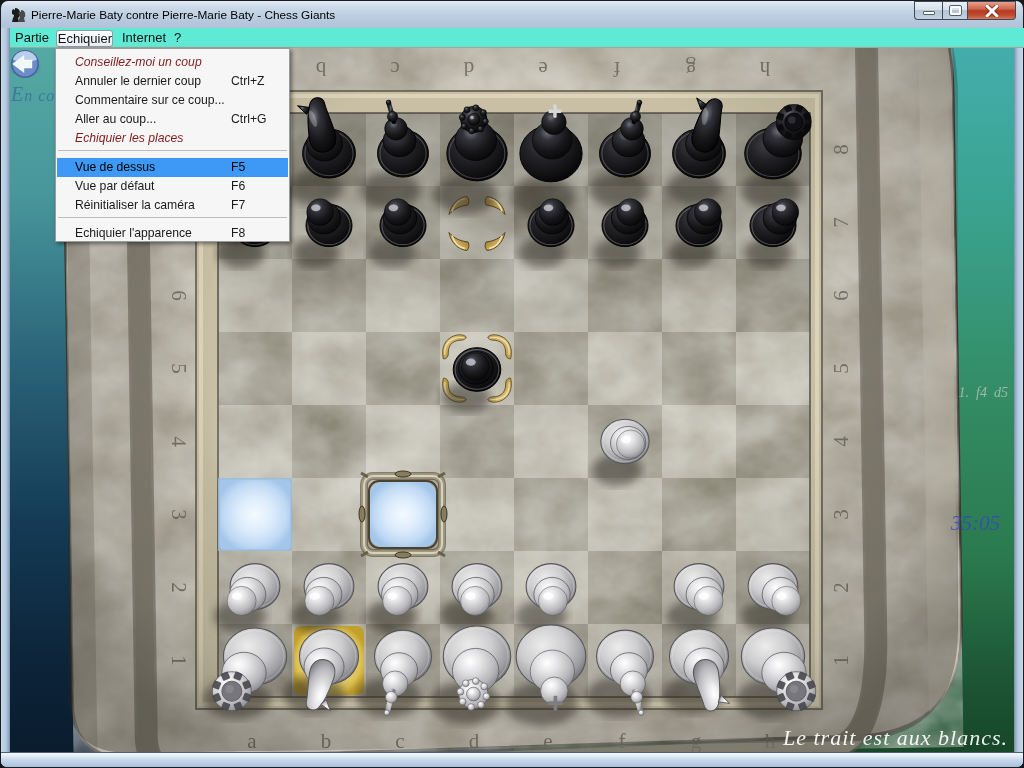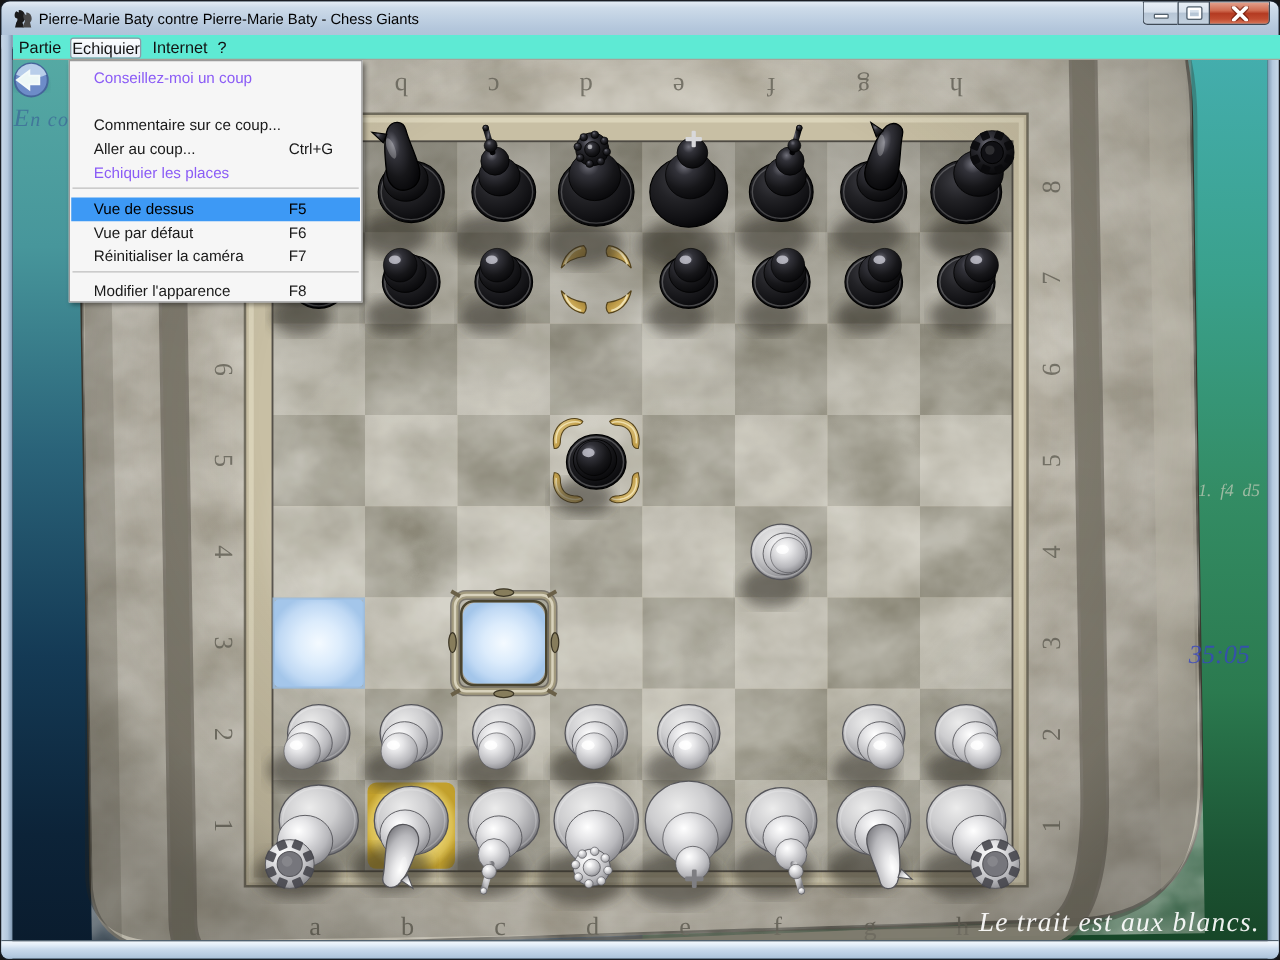--- a/index.html
+++ b/index.html
@@ -22,21 +22,21 @@
 #mEch { left:46px; width:57px; height:17px; border:1px solid #8e9aa8; border-radius:3px;
   background:linear-gradient(#fbfdfe,#e8eef6); text-align:right; line-height:16px; }
 #scene { position:absolute; left:10px; top:48px; width:1004px; height:704px; overflow:hidden; }
 #scene svg { position:absolute; left:-10px; top:-48px; }
 #menu { position:absolute; left:55px; top:48px; width:235px; height:194px;
   background:#f6f6f6; border:1px solid #9b9b9b; box-shadow:2px 2px 4px rgba(0,0,0,0.45);
   font-size:12.2px; color:#1a1a1a; }
 .mi { position:absolute; left:1px; right:1px; height:19px; line-height:19px; }
 .mi .l { position:absolute; left:18px; }
 .mi .s { position:absolute; left:174px; }
-.mi.gray { color:#8b5cf6; }
+.mi.gray { color:#7f1d1d;font-style:italic; }
 .mi.hl { background:#3d99f5; color:#000000; }
 .msep { position:absolute; left:2px; right:2px; height:1px; background:#bdbdbd; }
 #capbtns { position:absolute; top:1px; left:914px; width:102px; height:19px; }
 .cb { position:absolute; top:0; height:19px; border:1px solid #3f4a56; background:
   linear-gradient(#e9f0f7 0%,#d7e1ec 45%,#b6c5d5 50%,#c3d1df 100%); }
 .cb.min { left:0; width:28px; border-radius:0 0 0 4px; border-right:none; }
 .cb.max { left:28px; width:26px; }
 .cb.cls { left:54px; width:48px; border-radius:0 0 4px 0; border-left:none;
   background:linear-gradient(#e2a08c 0%,#cf6b50 38%,#b43b22 52%,#c04b30 78%,#d8775a 100%); }
 .glyph { position:absolute; color:#fff; }
@@ -689,20 +689,24 @@
   <div id="menubar">
     <span style="left:5px">Partie</span>
     <span id="mEch">Echiquier</span>
     <span style="left:112px">Internet</span>
     <span style="left:164px">?</span>
   </div>
   <div id="menu">
     <div class="mi gray" style="top:4px">
         <span class="l">Conseillez-moi un coup</span>
       </div>
+    <div class="mi" style="top:23px">
+        <span class="l">Annuler le dernier coup</span>
+        <span class="s">Ctrl+Z</span>
+      </div>
     <div class="mi" style="top:61px">
         <span class="l">Aller au coup...</span>
         <span class="s">Ctrl+G</span>
       </div>
     <div class="mi" style="top:42px">
         <span class="l">Commentaire sur ce coup...</span>
       </div>
     <div class="mi gray" style="top:80px">
         <span class="l">Echiquier les places</span>
       </div>
@@ -714,16 +718,16 @@
     <div class="mi" style="top:128px">
         <span class="l">Vue par défaut</span>
         <span class="s">F6</span>
       </div>
     <div class="mi" style="top:147px">
         <span class="l">Réinitialiser la caméra</span>
         <span class="s">F7</span>
       </div>
     <div class="msep" style="top:168px"></div>
     <div class="mi" style="top:175px">
-        <span class="l">Modifier l'apparence</span>
+        <span class="l">Echiquier l'apparence</span>
         <span class="s">F8</span>
       </div>
   </div>
 </div>
 </body></html>

